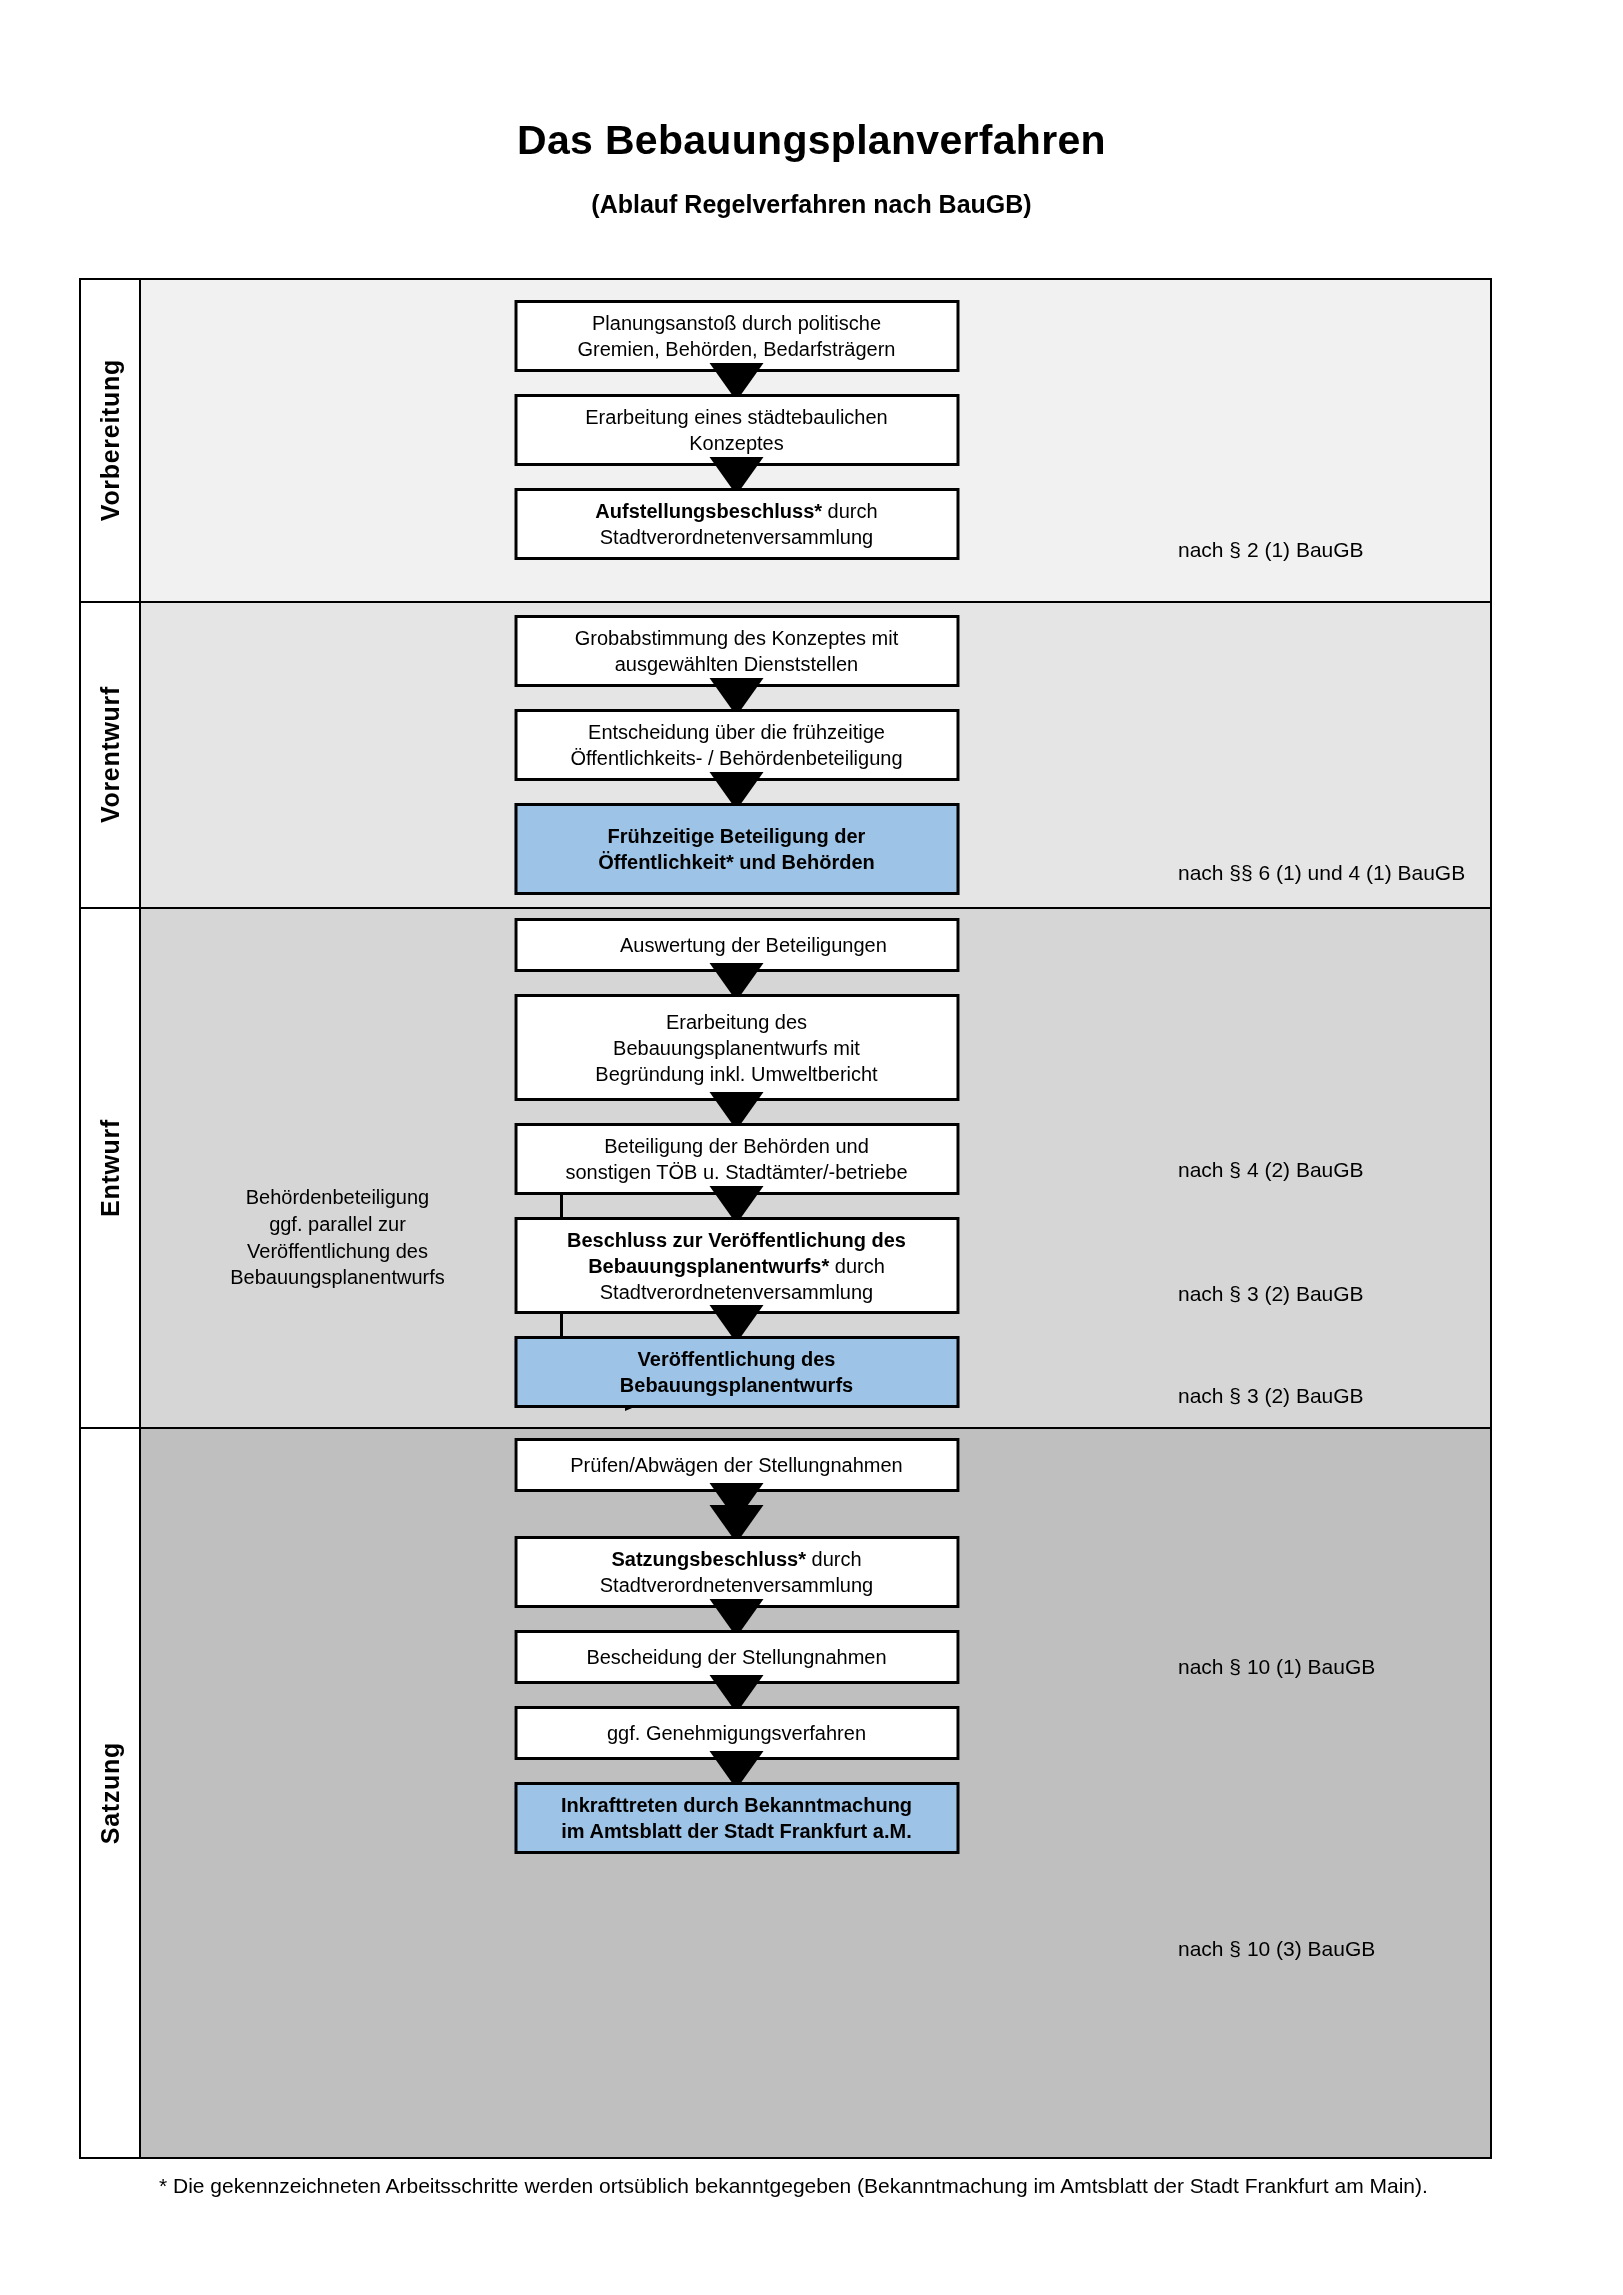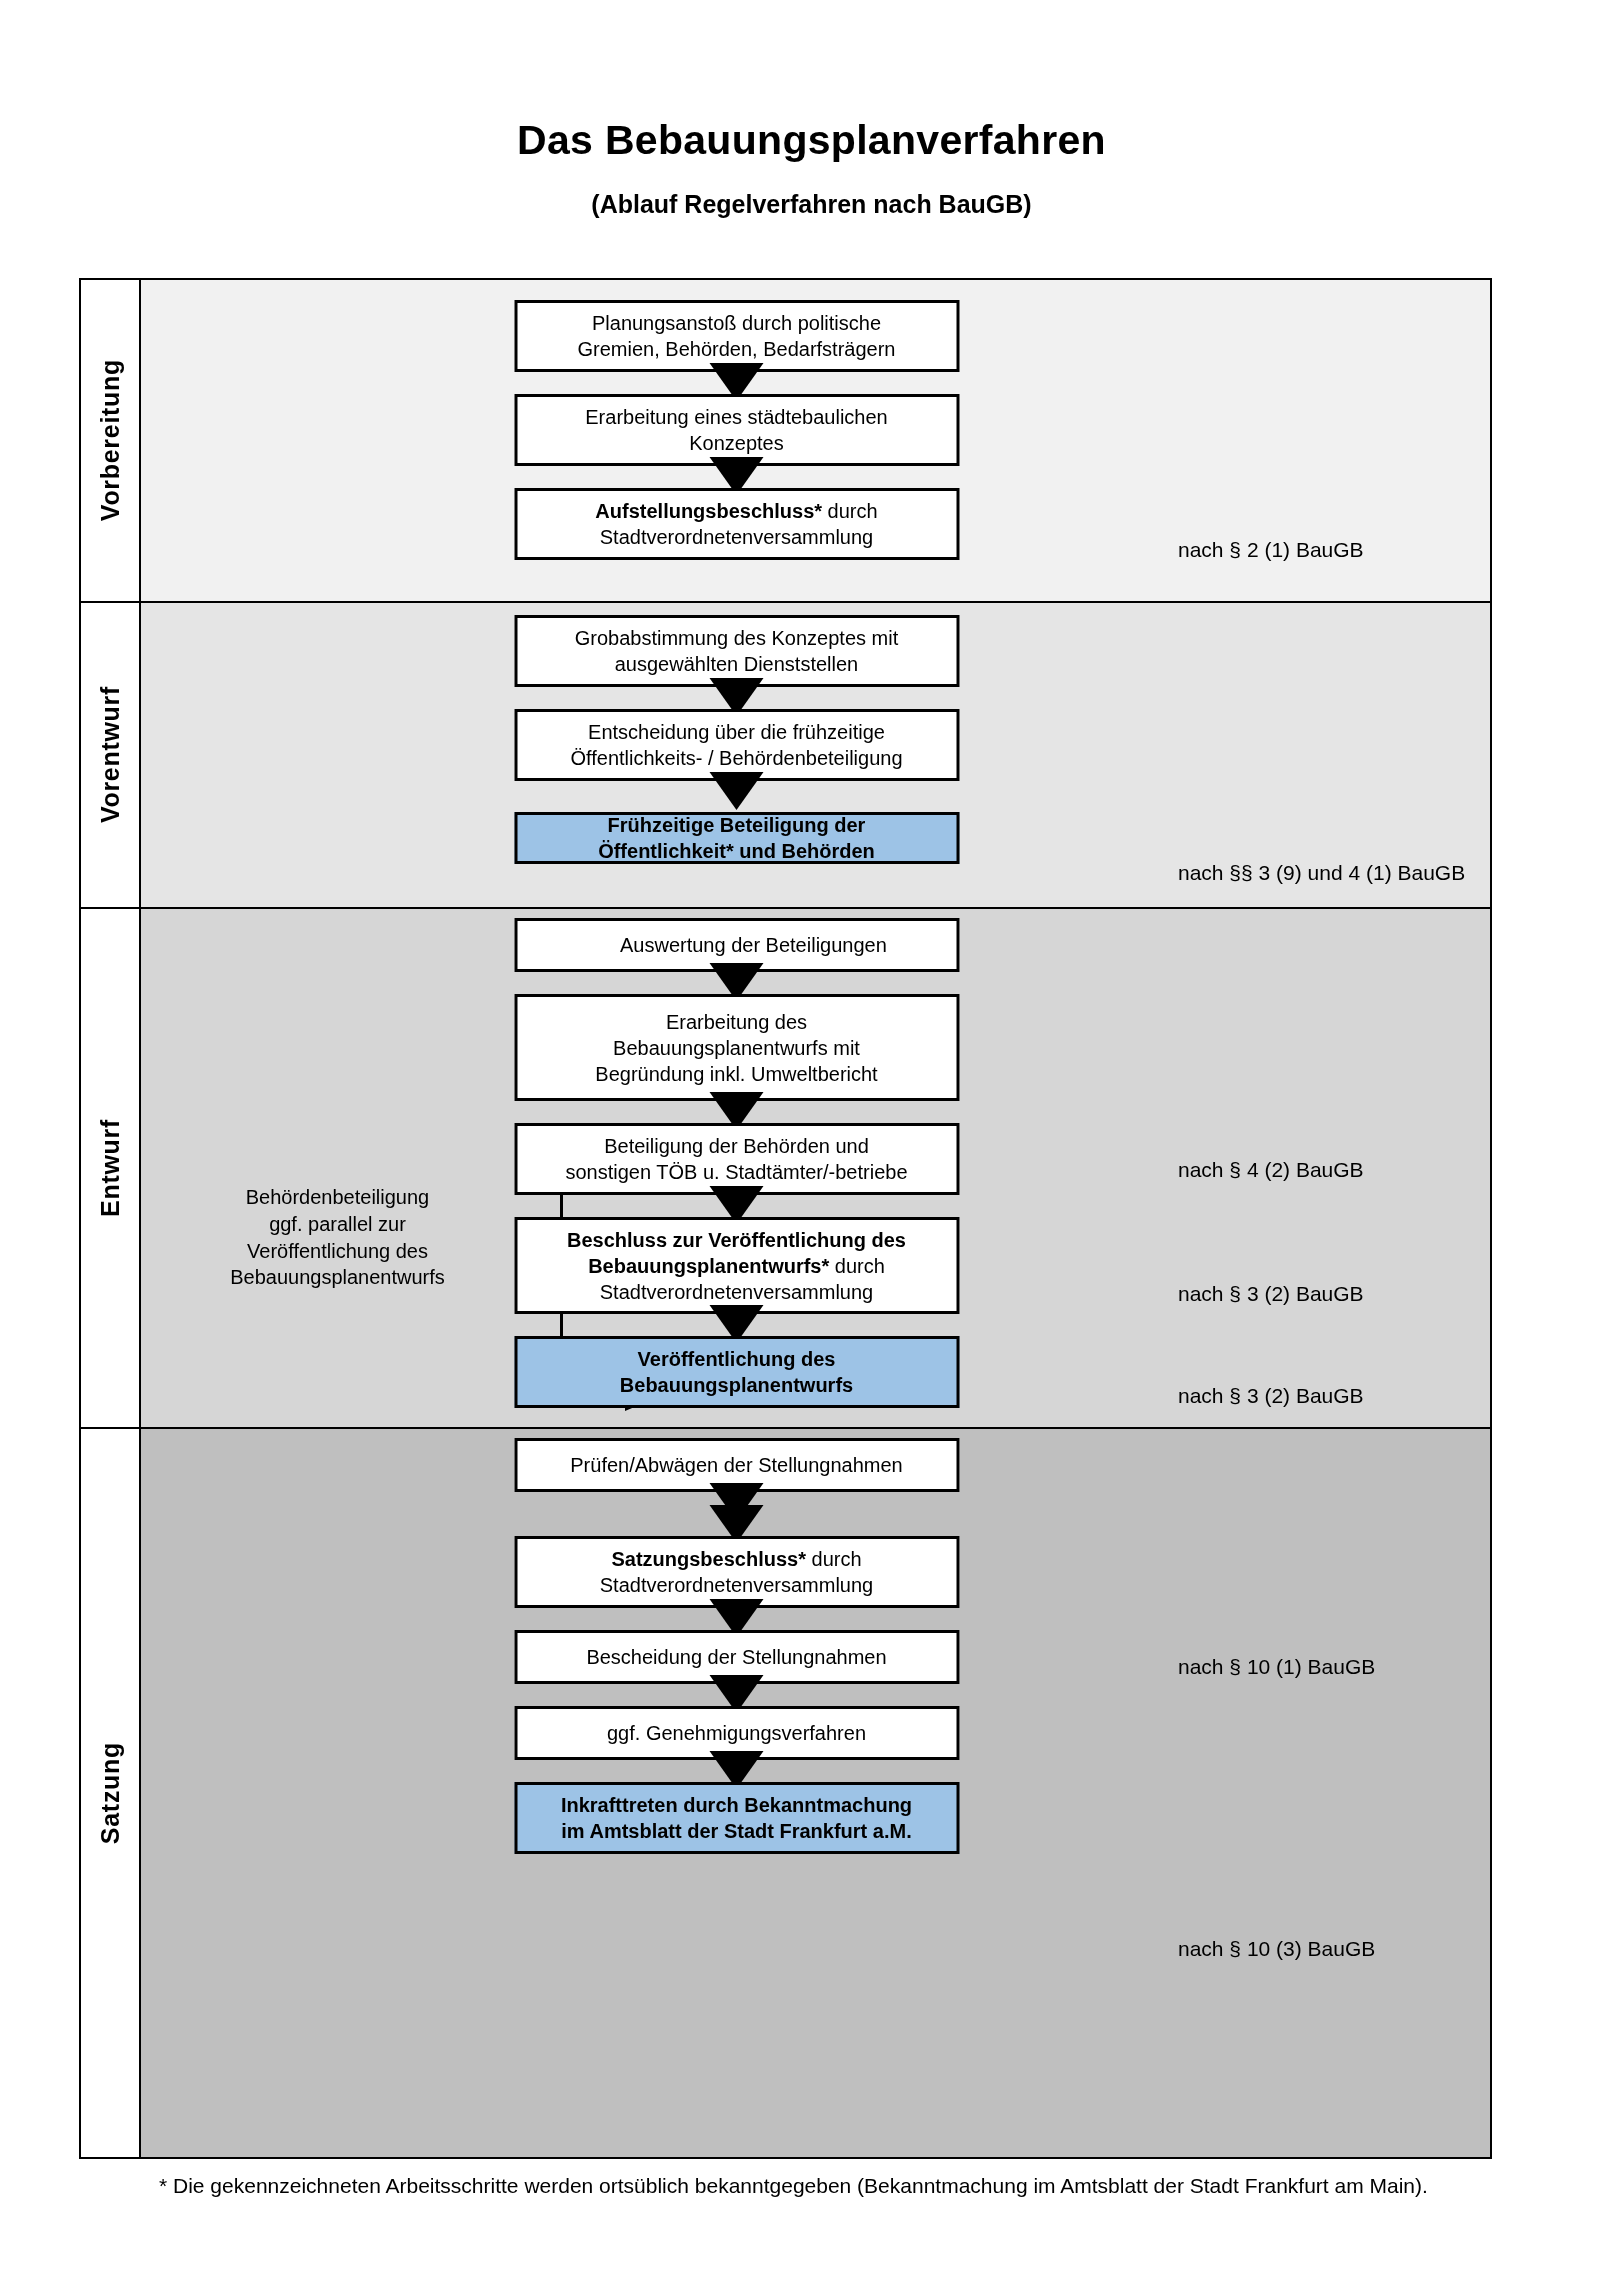--- a/index.html
+++ b/index.html
@@ -213,29 +213,29 @@
         <div class="arrow"></div>
 
         <div class="node" style="height:72px;">
           <span class="txt">
             <span>Entscheidung über die frühzeitige</span><br>
             <span>Öffentlichkeits- / Behördenbeteiligung</span>
           </span>
         </div>
         <div class="arrow"></div>
 
-        <div class="node blue" style="height:52px;margin-top:9px;">
+        <div class="node blue" style="height:92px;">
           <span class="txt">
             <span>Frühzeitige Beteiligung der</span><br>
             <span>Öffentlichkeit* und Behörden</span>
           </span>
         </div>
       </div>
 
-      <div class="legal" style="left:1037px;top:258px;">nach §§ 3 (9) und 4 (1) BauGB</div>
+      <div class="legal" style="left:1037px;top:258px;">nach §§ 6 (1) und 4 (1) BauGB</div>
     </div>
   </div>
 
   <div class="band tint2" style="height:520px;">
     <div class="band-label">
       <span>Entwurf</span>
     </div>
     <div class="band-body">
 
       <div class="sidenote" style="top:275px;">

